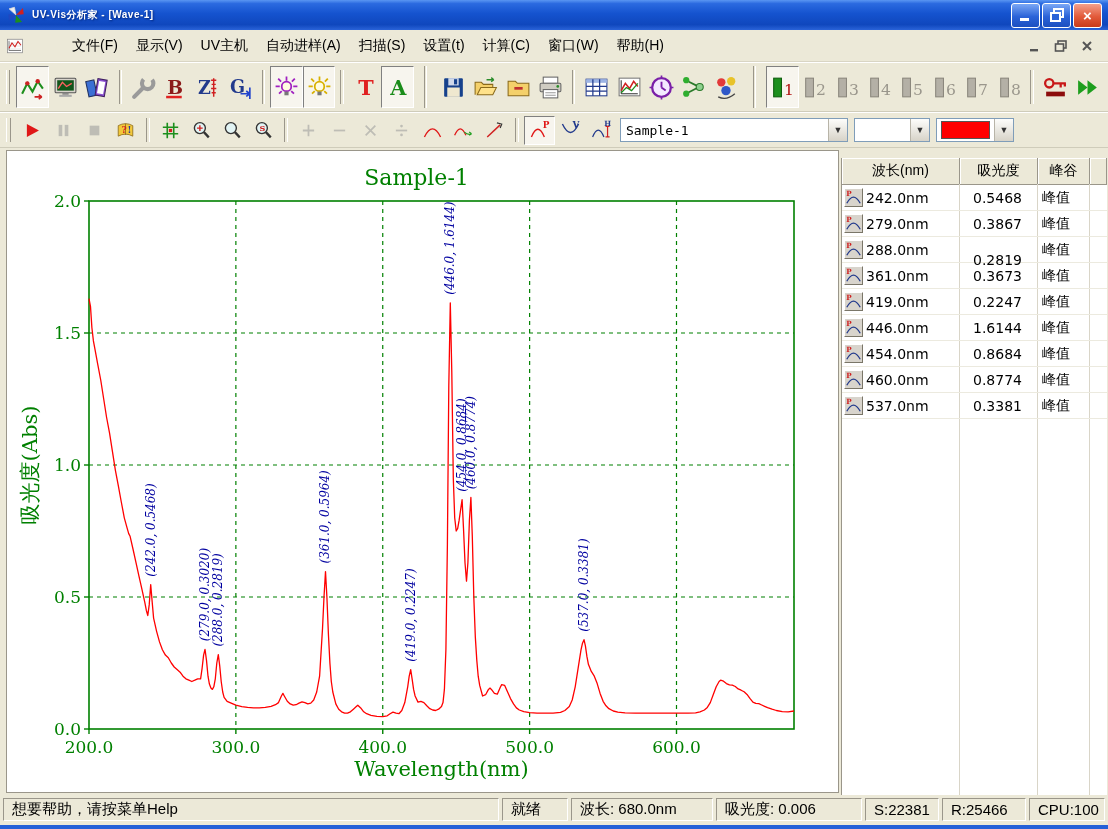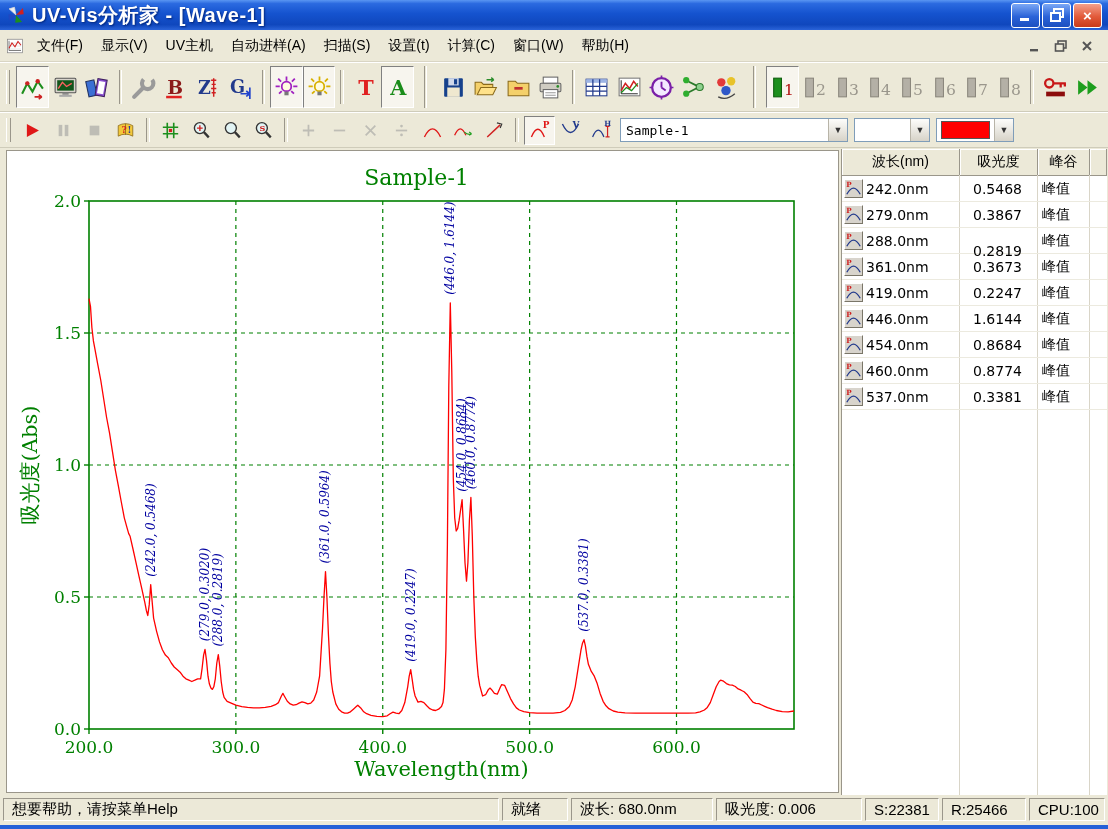--- a/index.html
+++ b/index.html
@@ -4,31 +4,31 @@
 <style>
   html,body{margin:0;padding:0;}
   body{width:1108px;height:829px;overflow:hidden;background:#ECE9D8;
        font-family:"Liberation Sans","DejaVu Sans",sans-serif;-webkit-font-smoothing:none;}
   #win{position:absolute;inset:0;width:1108px;height:829px;background:#ECE9D8;}
 
   
   .titlebar{position:absolute;left:0;top:0;width:100%;height:30px;
     background:linear-gradient(180deg,#5a96f2 0%,#2b6ae0 12%,#1553cf 45%,#0f47bd 82%,#2a63d8 100%);
     display:flex;align-items:center;padding:0 6px;box-sizing:border-box;gap:6px;}
-  .titlebar .title{color:#fff;font-weight:bold;font-size:20px;letter-spacing:.5px;
+  .titlebar .title{color:#fff;font-weight:bold;font-size:10px;letter-spacing:.5px;
     text-shadow:1px 1px 2px #00257a;white-space:nowrap;}
   .win-btns{margin-left:auto;display:flex;gap:2px;}
   .wbtn{width:29px;height:25px;border-radius:3px;border:1px solid #fff;display:flex;
     align-items:center;justify-content:center;color:#fff;font-size:15px;font-weight:bold;box-sizing:border-box;}
   .wbtn.blue{background:linear-gradient(180deg,#7aa7f5,#2b63d8 55%,#1c4fc0);}
   .wbtn.red{background:linear-gradient(180deg,#f3a08c,#e25a3a 55%,#c83a1a);}
 
   
   .menubar{position:absolute;left:0;top:30px;width:100%;height:32px;background:#ECE9D8;
-    display:flex;align-items:center;padding:0 6px;box-sizing:border-box;border-bottom:1px solid #d9d5c4;}
+    display:flex;align-items:center;padding:0 6px;box-sizing:border-box;border-bottom:1px solid #d9d5c4;gap:35px;}
   .menu-item{padding:6px 9px;font-size:14px;color:#000;white-space:nowrap;cursor:default;}
   .mdi-btns{margin-left:auto;display:flex;gap:8px;align-items:center;padding-right:6px;}
   .mdi-btn{width:18px;height:16px;display:flex;align-items:center;justify-content:center;color:#444;}
 
   
   .toolbar{position:absolute;left:0;width:100%;background:#ECE9D8;display:flex;align-items:center;
     box-sizing:border-box;border-top:1px solid #fff;border-bottom:1px solid #cfccba;padding:0 4px;}
   #toolbar-main{top:62px;height:50px;}
   #toolbar-tools{top:112px;height:36px;}
   .grab{width:3px;height:70%;border-left:1px solid #fff;border-right:1px solid #9a968a;margin:0 6px 0 2px;}
@@ -51,21 +51,21 @@
     border-left:1px solid #b8b4a8;display:flex;align-items:center;justify-content:center;font-size:9px;color:#333;}
   .combo .swatch{flex:1;height:16px;margin:0 4px;border:1px solid #555;}
 
   
   #workspace{position:absolute;left:0;top:148px;width:1108px;height:647px;background:#ECE9D8;}
   #chart-panel{position:absolute;left:6px;top:2px;width:833px;height:643px;background:#fff;
     border:1px solid #9a968a;box-sizing:border-box;}
   #chart-svg{position:absolute;inset:0;width:831px;height:641px;}
 
   
-  #peak-panel{position:absolute;left:841px;top:1px;width:266px;height:647px;background:#fff;
+  #peak-panel{position:absolute;left:841px;top:10px;width:266px;height:647px;background:#fff;
     border-left:1px solid #9a968a;box-sizing:border-box;overflow:hidden;}
   .pt-header{display:flex;height:26px;background:#ECE9D8;border-bottom:1px solid #9a968a;}
   .pt-hcell{box-sizing:border-box;border-right:1px solid #9a968a;box-shadow:inset 1px 1px 0 #fff;
     font-size:14px;display:flex;align-items:center;justify-content:center;white-space:nowrap;overflow:hidden;}
   .pt-colline{position:absolute;top:26px;bottom:0;width:1px;background:#d9d5c8;}
   .pt-row{display:flex;align-items:center;height:25px;border-bottom:1px solid #eceadf;position:relative;}
   .pt-icon{width:19px;height:19px;margin:0 3px 0 2px;background:#d8d4cc;
     border:1px solid;border-color:#fff #7a7668 #7a7668 #fff;box-sizing:border-box;flex:0 0 auto;}
   .pt-icon svg{width:100%;height:100%;}
   .pt-cell{font-size:14px;white-space:nowrap;overflow:hidden;font-family:"DejaVu Sans","Liberation Sans",sans-serif;}

